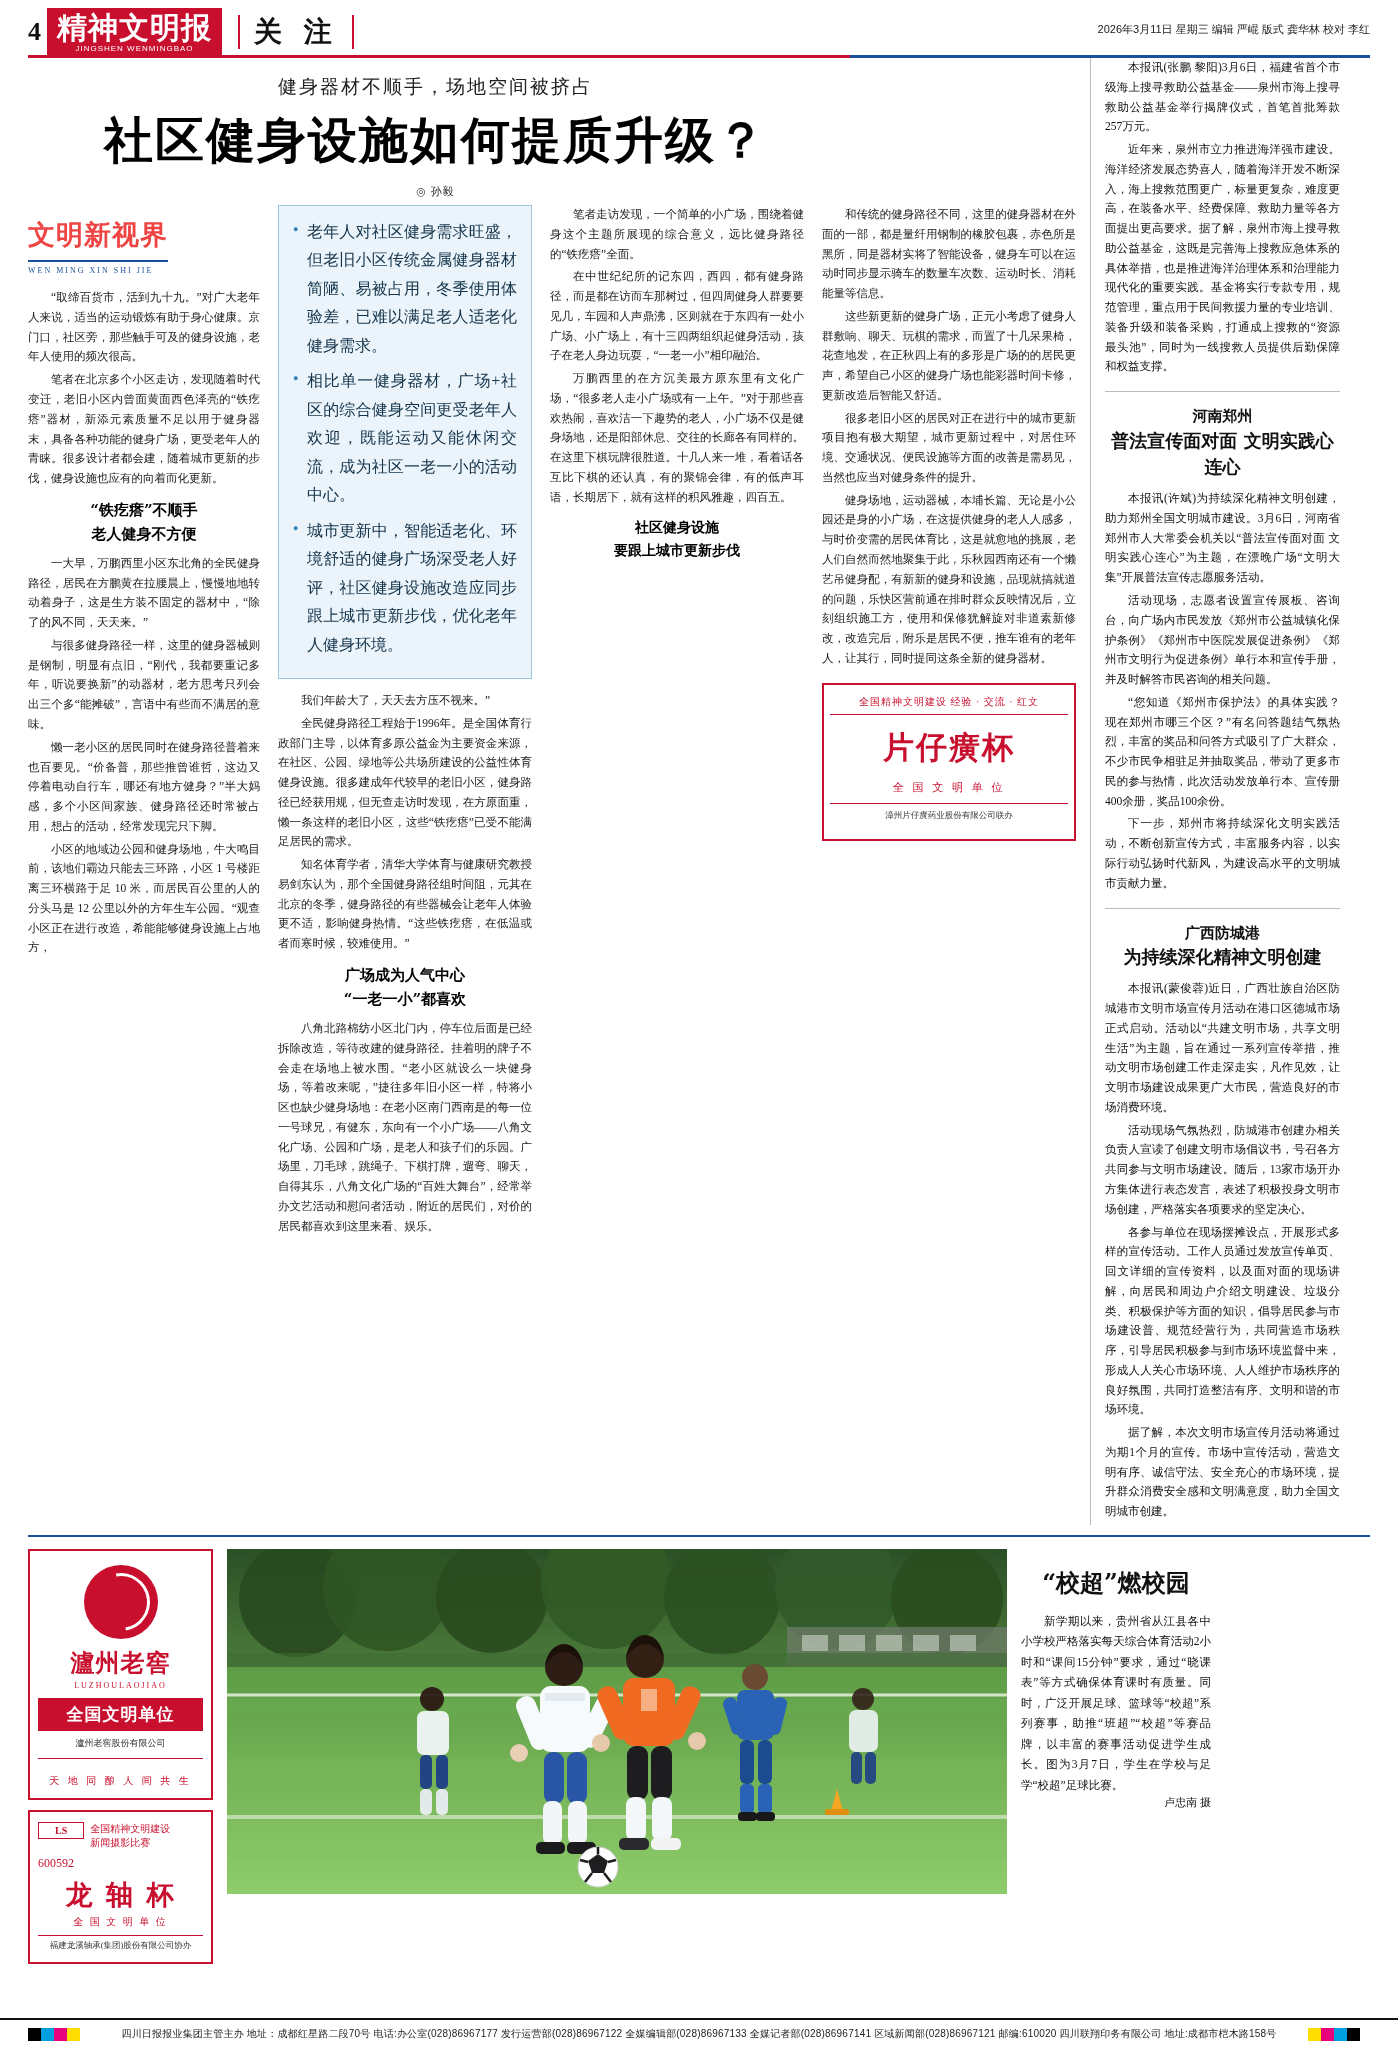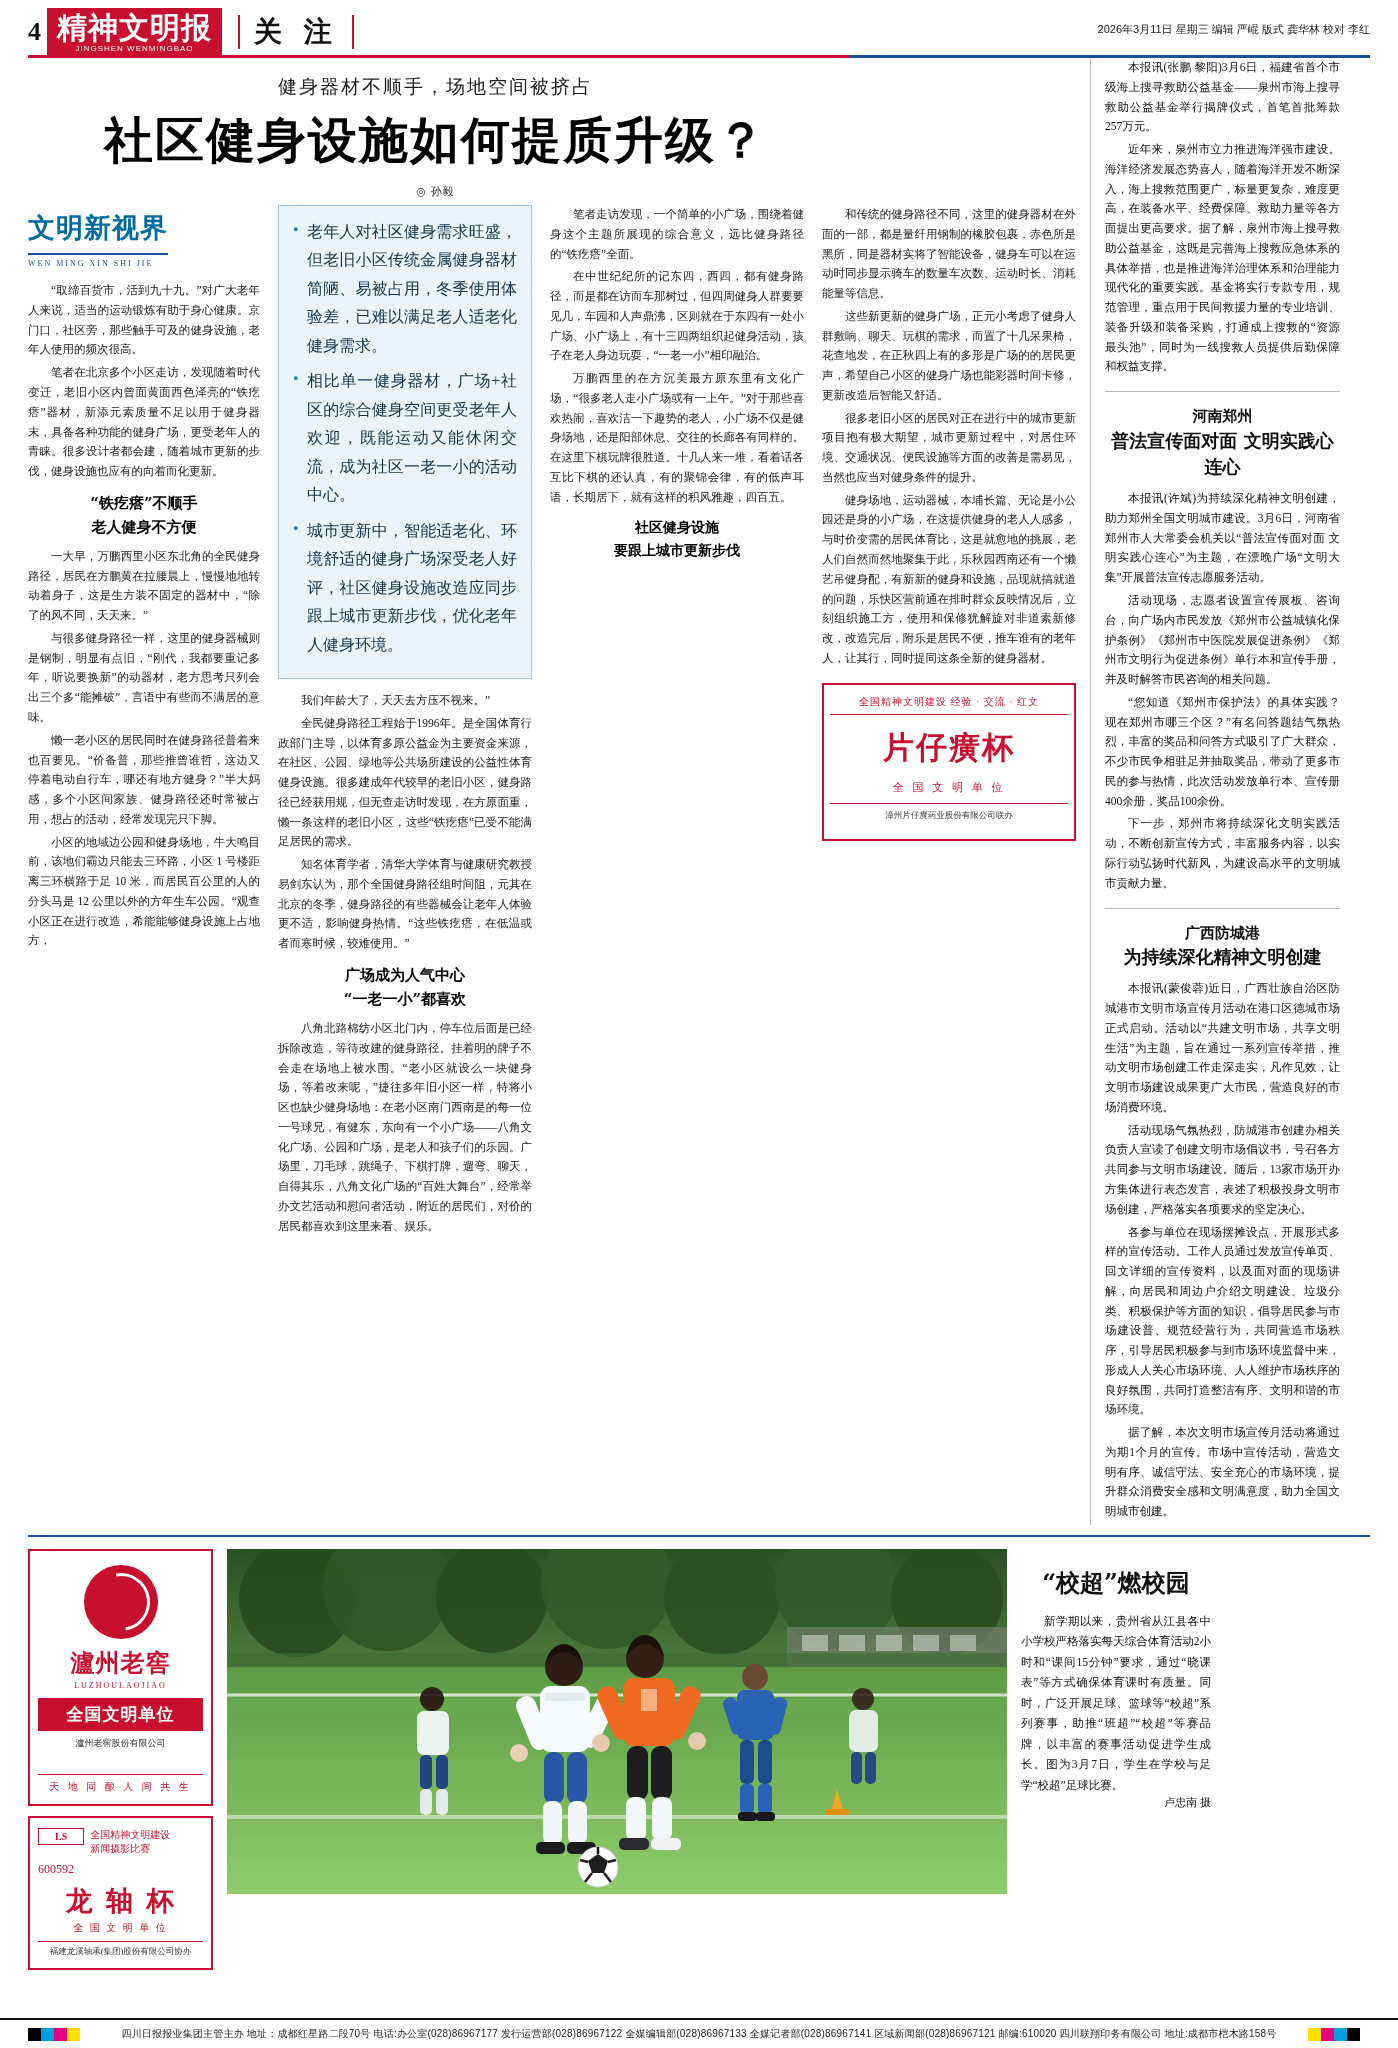--- a/index.html
+++ b/index.html
@@ -65,23 +65,23 @@
   .top-left { width: 1062px; }
   .top-right { width: 250px; padding-left: 14px; border-left: 1px solid #bbb; }
 
   
   .cols3 { display: flex; gap: 18px; }
   .col { font-size: 11.5px; line-height: 1.72; text-align: justify; color: #1a1a1a; }
   .col p { text-indent: 2em; margin-bottom: 3px; }
 
   
   .wmxsj {
-    color: #0369a1; font-size: 27px; font-weight: bold;
+    color: #ef4444; font-size: 27px; font-weight: bold;
     font-family: "DejaVu Serif", serif; letter-spacing: 1px;
-    border-bottom: 2px solid #1b4f9c; padding-bottom: 2px; display: inline-block;
+    border-bottom: 2px solid #1b4f9c; padding-bottom: 2px; display: inline-block; margin-top: 7px;
   }
   .wmxsj-sub { font-size: 8px; color: #1b4f9c; letter-spacing: 2px; margin: 2px 0 10px 0; }
 
   .sub-head {
     text-align: center; font-weight: bold; font-size: 15px;
     line-height: 1.5; margin: 10px 0 8px 0; color: #000;
     font-family: "DejaVu Serif", serif;
   }
   .sub-head.small { font-size: 14px; }
 
@@ -130,21 +130,21 @@
   .lz-logo:after {
     content: ""; position: absolute; inset: 8px;
     border: 3px solid #fff; border-radius: 50%;
     border-left-color: transparent; border-bottom-color: transparent;
     transform: rotate(35deg);
   }
   .lz-cn { font-size: 24px; font-weight: bold; color: #c8102e; font-family: "DejaVu Serif", serif; letter-spacing: 1px; }
   .lz-py { font-size: 8px; color: #c8102e; letter-spacing: 2px; margin: 2px 0 8px 0;}
   .lz-band { background: #c8102e; color: #fff; font-size: 17px; font-weight: bold; padding: 5px 0; letter-spacing: 1px;}
   .lz-sub { font-size: 9px; color: #333; margin-top: 6px; }
-  .lz-foot { font-size: 10px; color: #c8102e; letter-spacing: 3px; margin-top: 24px; border-top: 1px solid #c8102e; padding-top: 5px;}
+  .lz-foot { font-size: 10px; color: #c8102e; letter-spacing: 3px; margin-top: 8px; border-top: 1px solid #c8102e; padding-top: 15px;}
 
   .ls-row { display: flex; align-items: flex-start; gap: 6px; margin-bottom: 6px;}
   .ls-mark { border: 1px solid #c8102e; font-size: 10px; padding: 2px 16px; color: #c8102e; font-weight: bold;}
   .ls-txt { font-size: 10px; color: #c8102e; text-align: left; line-height: 1.4;}
   .ly-band { font-size: 27px; font-weight: bold; color: #c8102e; font-family: "DejaVu Serif", serif; letter-spacing: 2px; margin: 6px 0 2px 0;}
   .ly-sub { font-size: 10px; color: #c8102e; letter-spacing: 2px;}
   .ly-foot { font-size: 8.5px; color: #333; margin-top: 6px; border-top: 1px solid #c8102e; padding-top: 4px;}
 
   .photo-col { width: 780px; margin: 0 14px; }
   .photo {

